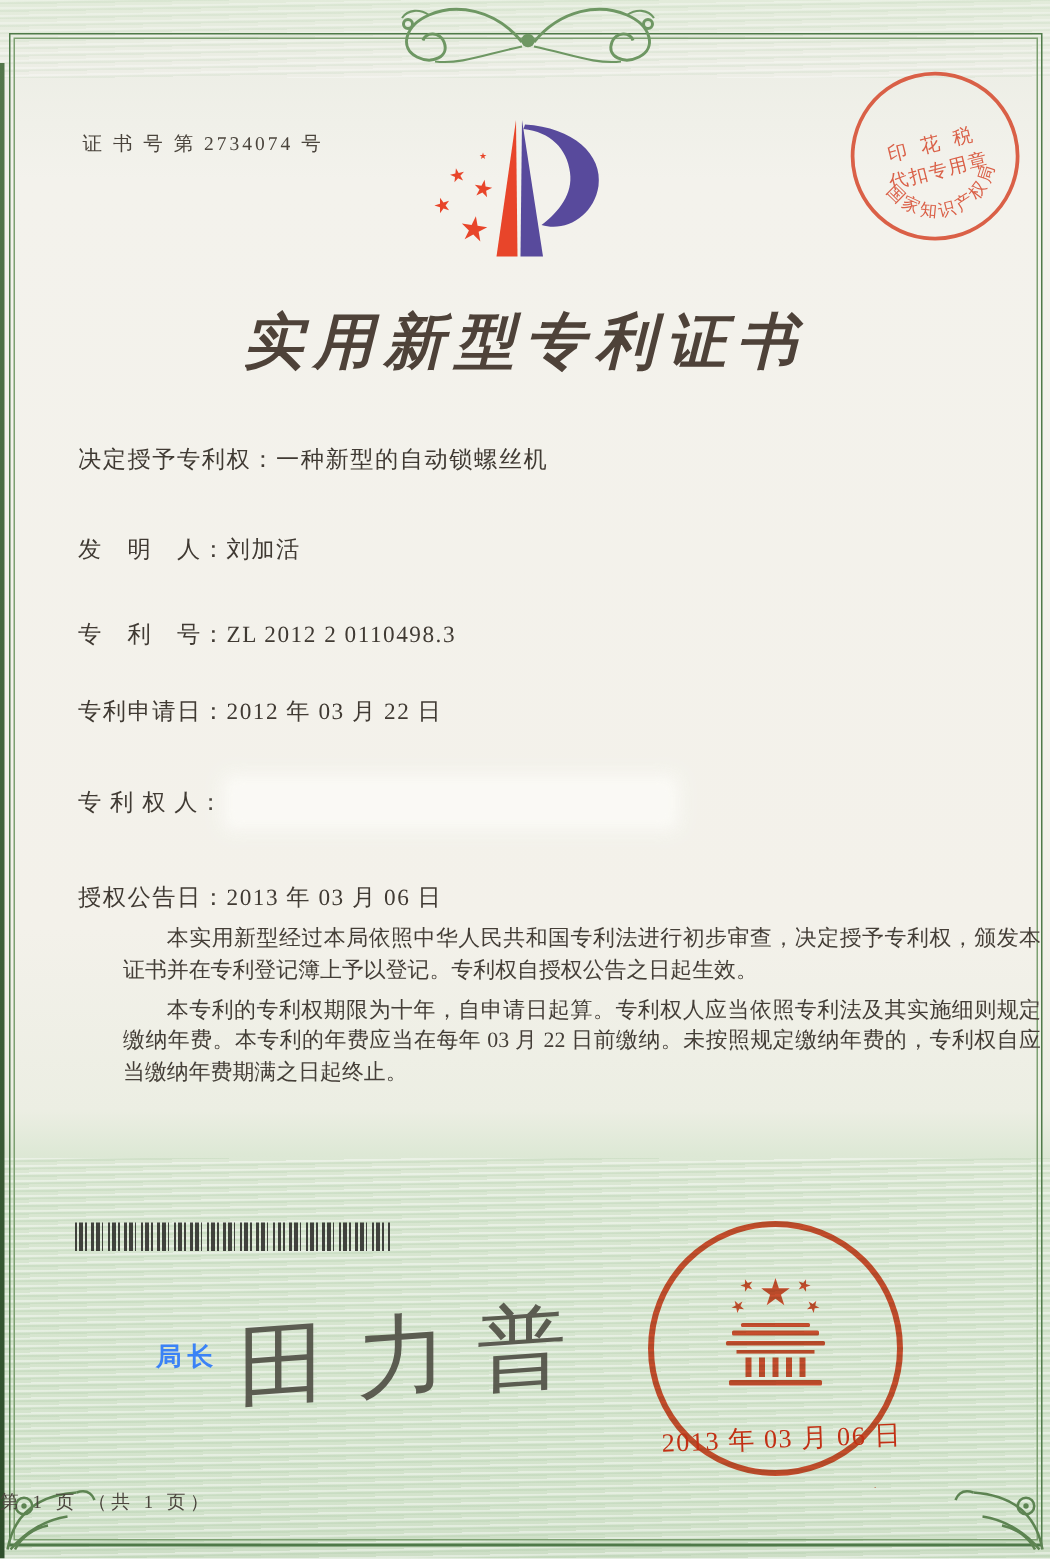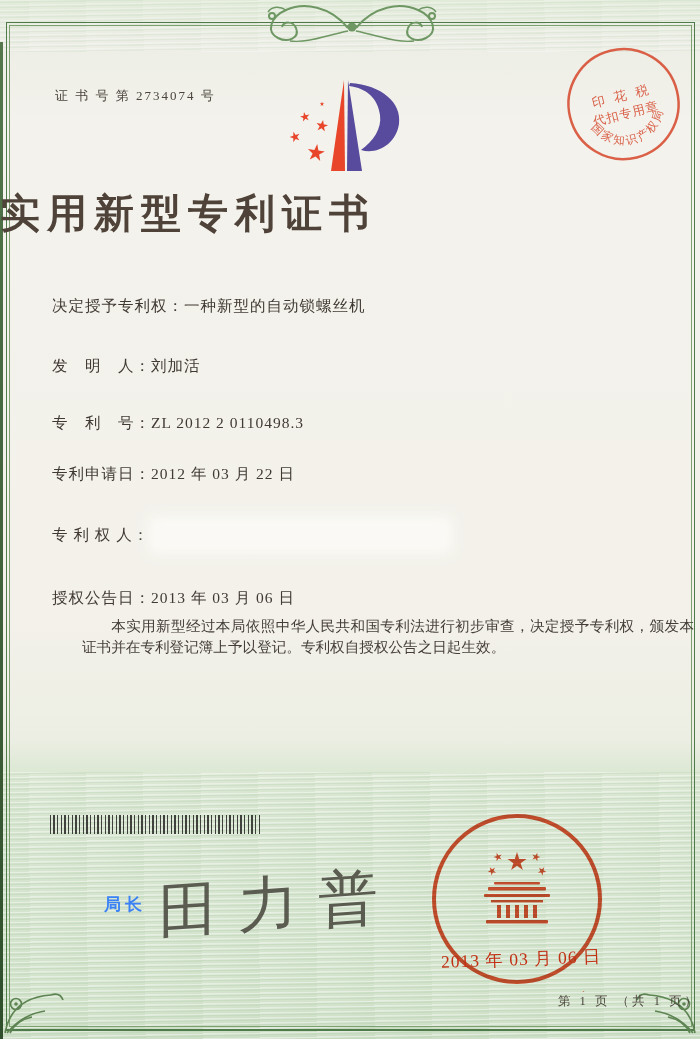--- a/index.html
+++ b/index.html
@@ -29,22 +29,22 @@
   .ornament-top{position:absolute;left:222px;top:0px;}
   .corner{position:absolute;}
   .corner.bl{left:3px;top:983px;}
   .corner.br{left:633px;top:983px;transform:scaleX(-1);}
 
   .cert-no{position:absolute;left:55px;top:72px;font-size:13px;letter-spacing:2px;color:#4a443c;margin-top:15px;}
   .logo{position:absolute;left:278px;top:76px;}
   .stamp1{position:absolute;left:556px;top:36px;transform:rotate(-14deg);opacity:.92;}
   .stamp1 text{font-family:"Liberation Serif","DejaVu Serif",serif;}
 
-  .title{position:absolute;left:0;right:0;top:186px;margin:0;
-    font-size:40px;font-weight:600;letter-spacing:7px;color:#4e4239;}
+  .title{position:absolute;left:0;right:0;top:200px;margin:0;text-align:center;
+    font-size:40px;font-weight:600;letter-spacing:7px;color:#4e4239;font-style:italic;}
 
   .field{position:absolute;left:52px;font-size:15.5px;letter-spacing:1px;color:#403a33;white-space:nowrap;}
   .redacted{display:inline-block;width:295px;height:28px;margin-left:4px;vertical-align:-9px;
     background:#fbfaf6;filter:blur(3px);box-shadow:0 0 9px 5px #fbfaf6;border-radius:3px;opacity:.95;}
 
   .paras{position:absolute;left:46px;top:616px;width:612px;font-size:14.6px;
     line-height:20.8px;text-align:justify;color:#443e37;margin-left:36px;}
   .paras p{margin:0 0 6px 0;text-indent:2em;}
 
   .barcode{position:absolute;left:50px;top:815px;width:210px;height:19px;opacity:.88;
@@ -55,21 +55,21 @@
 
   .director-label{position:absolute;left:104px;top:893px;font-size:17px;letter-spacing:4px;color:#3b82f6;font-weight:bold;}
   .signature{position:absolute;left:158px;top:864px;font-size:60px;letter-spacing:20px;
     color:#4b4a40;transform:rotate(-4deg) skewX(-4deg);opacity:.88;white-space:nowrap;}
 
   .seal{position:absolute;left:424px;top:806px;mix-blend-mode:multiply;opacity:.95;}
   .seal text{font-family:"Liberation Serif","DejaVu Serif",serif;}
   .seal-date{position:absolute;left:441px;top:947px;font-size:17.5px;letter-spacing:1px;
     color:#c23014;transform:rotate(-2deg);white-space:nowrap;}
 
-  .footer{position:absolute;left:0;right:0;top:993px;text-align:right;
+  .footer{position:absolute;left:0;right:0;top:993px;text-align:left;
     font-size:12.5px;letter-spacing:3px;color:#4c463e;}
 </style>
 </head>
 <body>
 
 <div>
 
   <div class="waves waves-top"></div>
   <div class="waves waves-bottom"></div>
   <div class="edge-left"></div>
@@ -166,20 +166,21 @@
   </div>
   <div class="field" style="top:521px">
     <span>专 利 权 人：</span><span class="redacted"></span><span></span>
   </div>
   <div class="field" style="top:588px">
     <span>授权公告日：</span><span>2013 年 03 月 06 日</span>
   </div>
 
   <div class="paras">
     <p>本实用新型经过本局依照中华人民共和国专利法进行初步审查，决定授予专利权，颁发本证书并在专利登记簿上予以登记。专利权自授权公告之日起生效。</p>
+    <p>本专利的专利权期限为十年，自申请日起算。专利权人应当依照专利法及其实施细则规定缴纳年费。本专利的年费应当在每年 03 月 22 日前缴纳。未按照规定缴纳年费的，专利权自应当缴纳年费期满之日起终止。</p>
   </div>
 
   <div class="barcode"></div>
 
   <div class="director-label">局长</div>
   <div class="signature">田力普</div>
 
   <svg class="seal" width="186" height="186" viewBox="0 0 186 186">
     <defs>
       <path id="seal-ring" d="M 93,159 A 66,66 0 1 1 92.99,159"></path>

